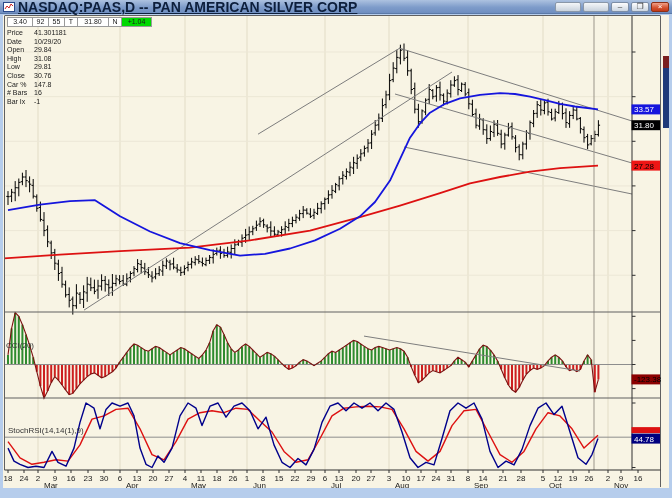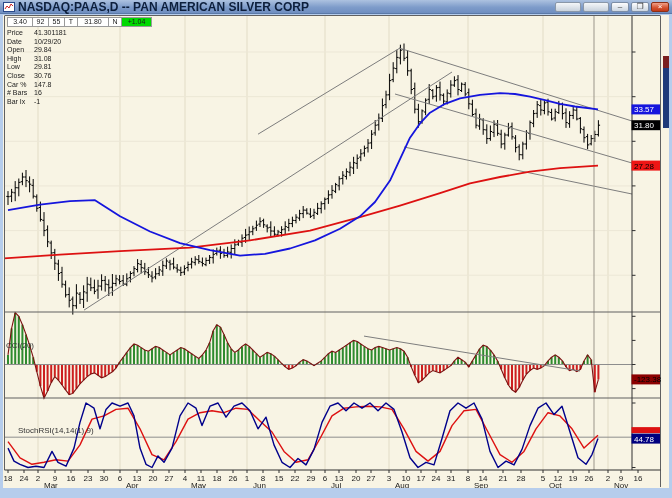--- a/index.html
+++ b/index.html
@@ -2,21 +2,21 @@
 <html><head>
 <meta charset="utf-8">
 <style>
   html,body{margin:0;padding:0;background:#cfd8e8;}
   .window{position:relative;width:672px;height:498px;background:#b6cdec;overflow:hidden;
           font-family:"Liberation Sans",sans-serif;}
   .titlebar{position:absolute;top:0;left:0;right:0;height:14px;
             background:linear-gradient(#adc2e0,#7e9cca 55%,#6f8ec0);
             border-bottom:1px solid #5a79a8;display:flex;align-items:center;padding:0 3px;box-sizing:border-box;}
   .app-icon{width:12px;height:10px;flex:0 0 auto;margin-right:3px;}
-  .wtitle{flex:1;font-size:12px;font-weight:bold;color:#0d1f3c;white-space:nowrap;overflow:hidden;}
+  .wtitle{flex:1;font-size:14px;font-weight:bold;color:#0d1f3c;white-space:nowrap;overflow:hidden;text-decoration:underline;}
   .mini-btn{width:26px;height:10px;margin-left:2px;border:1px solid #8a97a8;border-radius:2px;
             background:linear-gradient(#f4f6f9,#c9d2dd);font-size:6px;color:#555;padding:0;}
   .winbtn{width:18px;height:10px;margin-left:2px;border:1px solid #7d8ea6;border-radius:2px;
           background:linear-gradient(#fdfdfe,#ccd6e2);color:#333;font-size:8px;line-height:7px;padding:0;
           display:inline-flex;align-items:center;justify-content:center;}
   .winbtn.close{background:linear-gradient(#f0a088,#d4502e 60%,#c03a18);border-color:#8d2f16;color:#fff;}
   .client-svg{position:absolute;top:15px;left:3px;}
   .readout{position:absolute;left:7px;top:17px;font-size:7px;color:#1a1a1a;}
   .cells{display:flex;}
   .cell{border:1px solid #9a9a9a;border-left-width:0;background:#fff;height:8px;line-height:8px;
@@ -421,14 +421,14 @@
         <div class="rrow"><span class="lab">High</span><span>31.08</span></div>
         <div class="rrow"><span class="lab">Low</span><span>29.81</span></div>
         <div class="rrow"><span class="lab">Close</span><span>30.76</span></div>
         <div class="rrow"><span class="lab">Car %</span><span>147.8</span></div>
         <div class="rrow"><span class="lab"># Bars</span><span>16</span></div>
         <div class="rrow"><span class="lab">Bar Ix</span><span>-1</span></div>
       </div>
   </div>
 
   <div class="panel-label" style="left:6px;top:313px;">CCI(20)</div>
-  <div class="panel-label" style="left:18px;top:398px;">StochRSI(14,14(1),9)</div>
+  <div class="panel-label" style="left:8px;top:398px;">StochRSI(14,14(1),9)</div>
 </div>
 
 </body></html>

